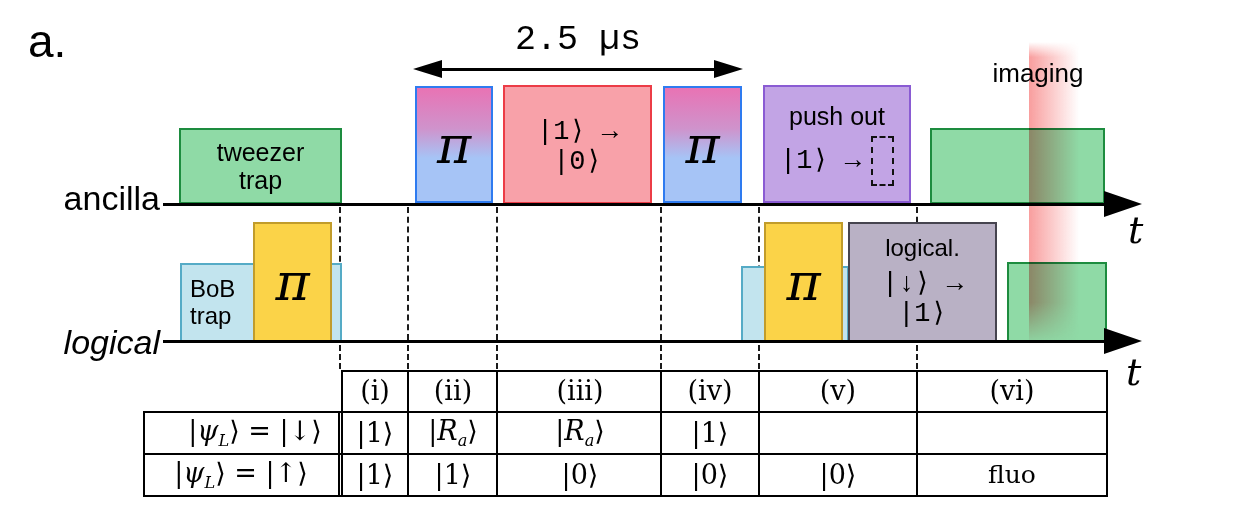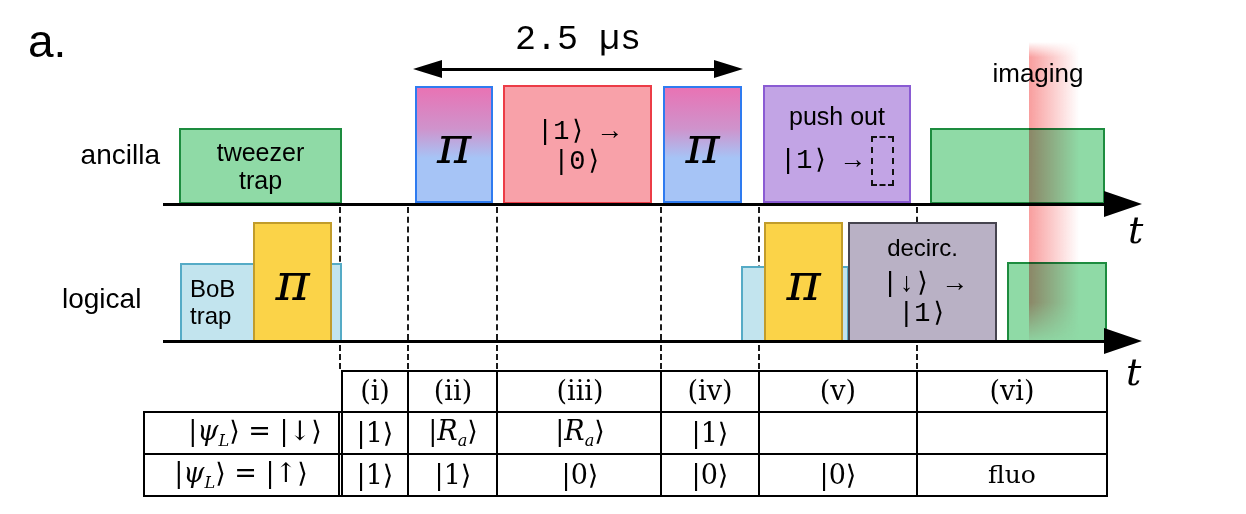--- a/index.html
+++ b/index.html
@@ -21,21 +21,21 @@
          border-bottom:13px solid transparent;border-left:38px solid #000;z-index:5;}
   .dtri-w{position:absolute;width:0;height:0;border-top:9px solid transparent;
           border-bottom:9px solid transparent;border-right:29px solid #000;z-index:2;}
   .dtri-e{position:absolute;width:0;height:0;border-top:9px solid transparent;
           border-bottom:9px solid transparent;border-left:29px solid #000;z-index:2;}
   .band{position:absolute;left:1029px;top:42px;width:50px;height:303px;z-index:6;
         background:linear-gradient(to right, var(--band-color), rgba(246,120,120,0));
         mix-blend-mode:multiply;
         -webkit-mask-image:linear-gradient(to bottom,transparent 0%,#000 5%,#000 86%,transparent 100%);
         mask-image:linear-gradient(to bottom,transparent 0%,#000 5%,#000 86%,transparent 100%);}
-  .row-label{font-size:28px;}
+  .row-label{font-size:34px;margin-top:40px;}
   .t-label{font-family:"DejaVu Serif",serif;font-style:italic;font-size:38px;z-index:5;}
   .tcell{position:absolute;transform:translate(-50%,-52%);font-family:"DejaVu Serif",serif;
          font-size:27px;white-space:nowrap;z-index:4;}
   sub{font-size:0.6em;}
   .dashed-slot{box-sizing:border-box;border:2.5px dashed #111;width:23px;height:50px;}
   .trans-line{display:flex;align-items:center;gap:10px;}
 </style>
 </head>
 <body>
 
@@ -91,21 +91,21 @@
   <div class="box" style="left:930px;top:128px;width:175px;height:76px;background:var(--green-fill);border-color:var(--green-border);"></div>
 
   <div class="abs math" style="left:578px;top:20px;transform:translateX(-50%);font-size:35px;">2.5 µs</div>
   <div class="hline" style="left:436px;top:68px;width:282px;height:3px;z-index:2;"></div>
   <div class="dtri-w" style="left:413px;top:60px;"></div>
   <div class="dtri-e" style="left:714px;top:60px;"></div>
 
   <div class="abs sans" style="left:1038px;top:58px;transform:translateX(-50%);font-size:26px;">imaging</div>
   <div class="band"></div>
 
-  <div class="abs row-label" style="left:62px;top:283px;width:98px;">logical</div>
+  <div class="abs row-label" style="left:62px;top:283px;width:98px;text-align:right;font-style:italic;">logical</div>
   <div class="hline timeline" style="left:163px;top:340px;width:947px;"></div>
   <div class="tri-e" style="left:1104px;top:328px;"></div>
   <div class="abs t-label" style="left:1126px;top:350px;">t</div>
 
   <div class="box" style="left:180px;top:263px;width:162px;height:79px;background:var(--cyan-fill);border-color:var(--cyan-border);
        align-items:flex-start;justify-content:center;padding-left:8px;font-size:24px;text-align:left;">
     <div>BoB</div>
     <div>trap</div>
   </div>
 
@@ -113,21 +113,21 @@
     <span class="pi-glyph">π</span>
   </div>
 
   <div class="box" style="left:741px;top:266px;width:108px;height:76px;background:var(--cyan-fill);border-color:var(--cyan-border);"></div>
 
   <div class="box" style="left:764px;top:222px;width:79px;height:120px;background:var(--yellow-fill);border-color:var(--yellow-border);">
     <span class="pi-glyph">π</span>
   </div>
 
   <div class="box" style="left:848px;top:222px;width:149px;height:120px;background:var(--gray-fill);border-color:var(--gray-border);font-size:24px;">
-    <div>decirc.</div>
+    <div>logical.</div>
     <div class="math" style="font-size:27px;margin-top:7px;">|↓⟩ → |1⟩</div>
   </div>
 
   <div class="box" style="left:1007px;top:262px;width:100px;height:80px;background:var(--green-fill);border-color:var(--green-border);"></div>
 
   <div class="hline tbl-line" style="left:341px;top:370px;width:767px;height:2px;"></div>
   <div class="hline tbl-line" style="left:143px;top:411px;width:965px;height:2px;"></div>
   <div class="hline tbl-line" style="left:143px;top:453px;width:965px;height:2px;"></div>
   <div class="hline tbl-line" style="left:143px;top:495px;width:965px;height:2px;"></div>
 

